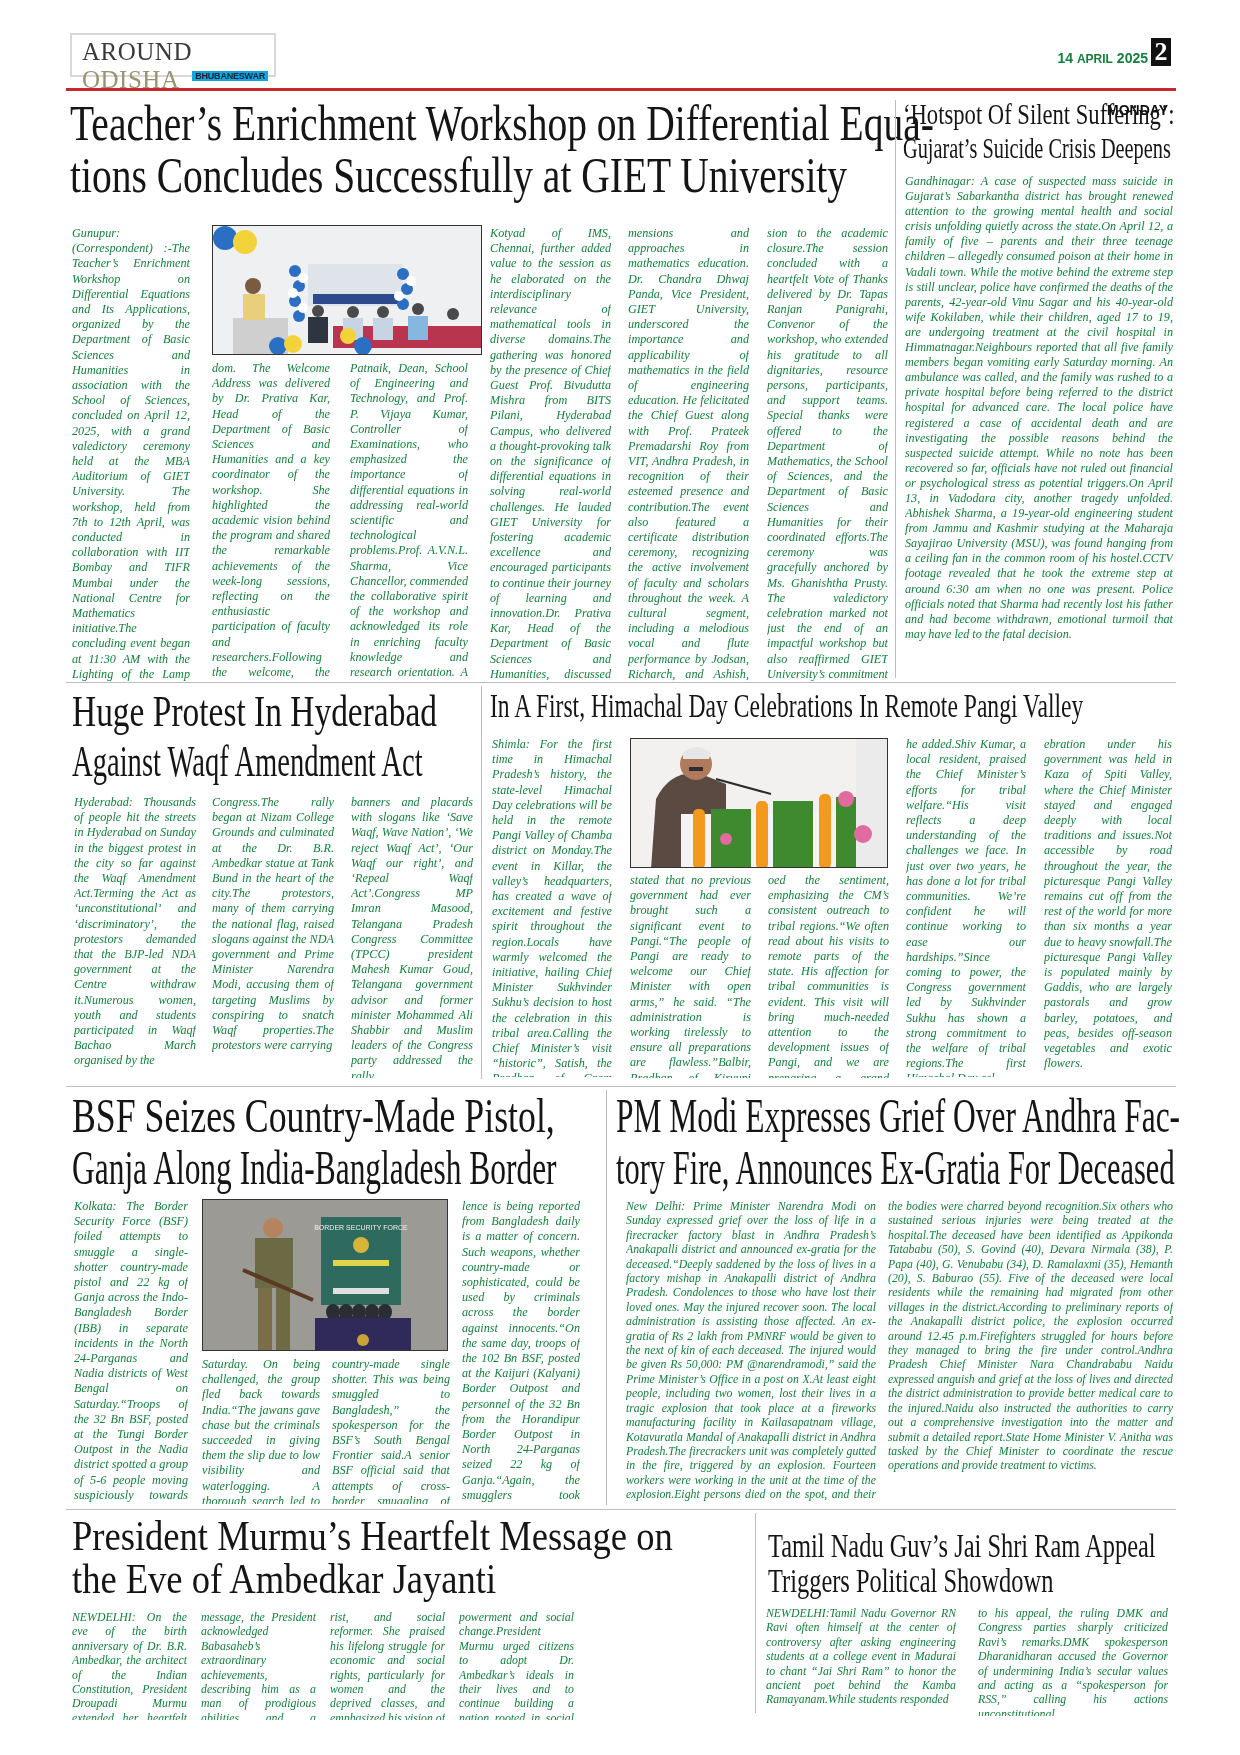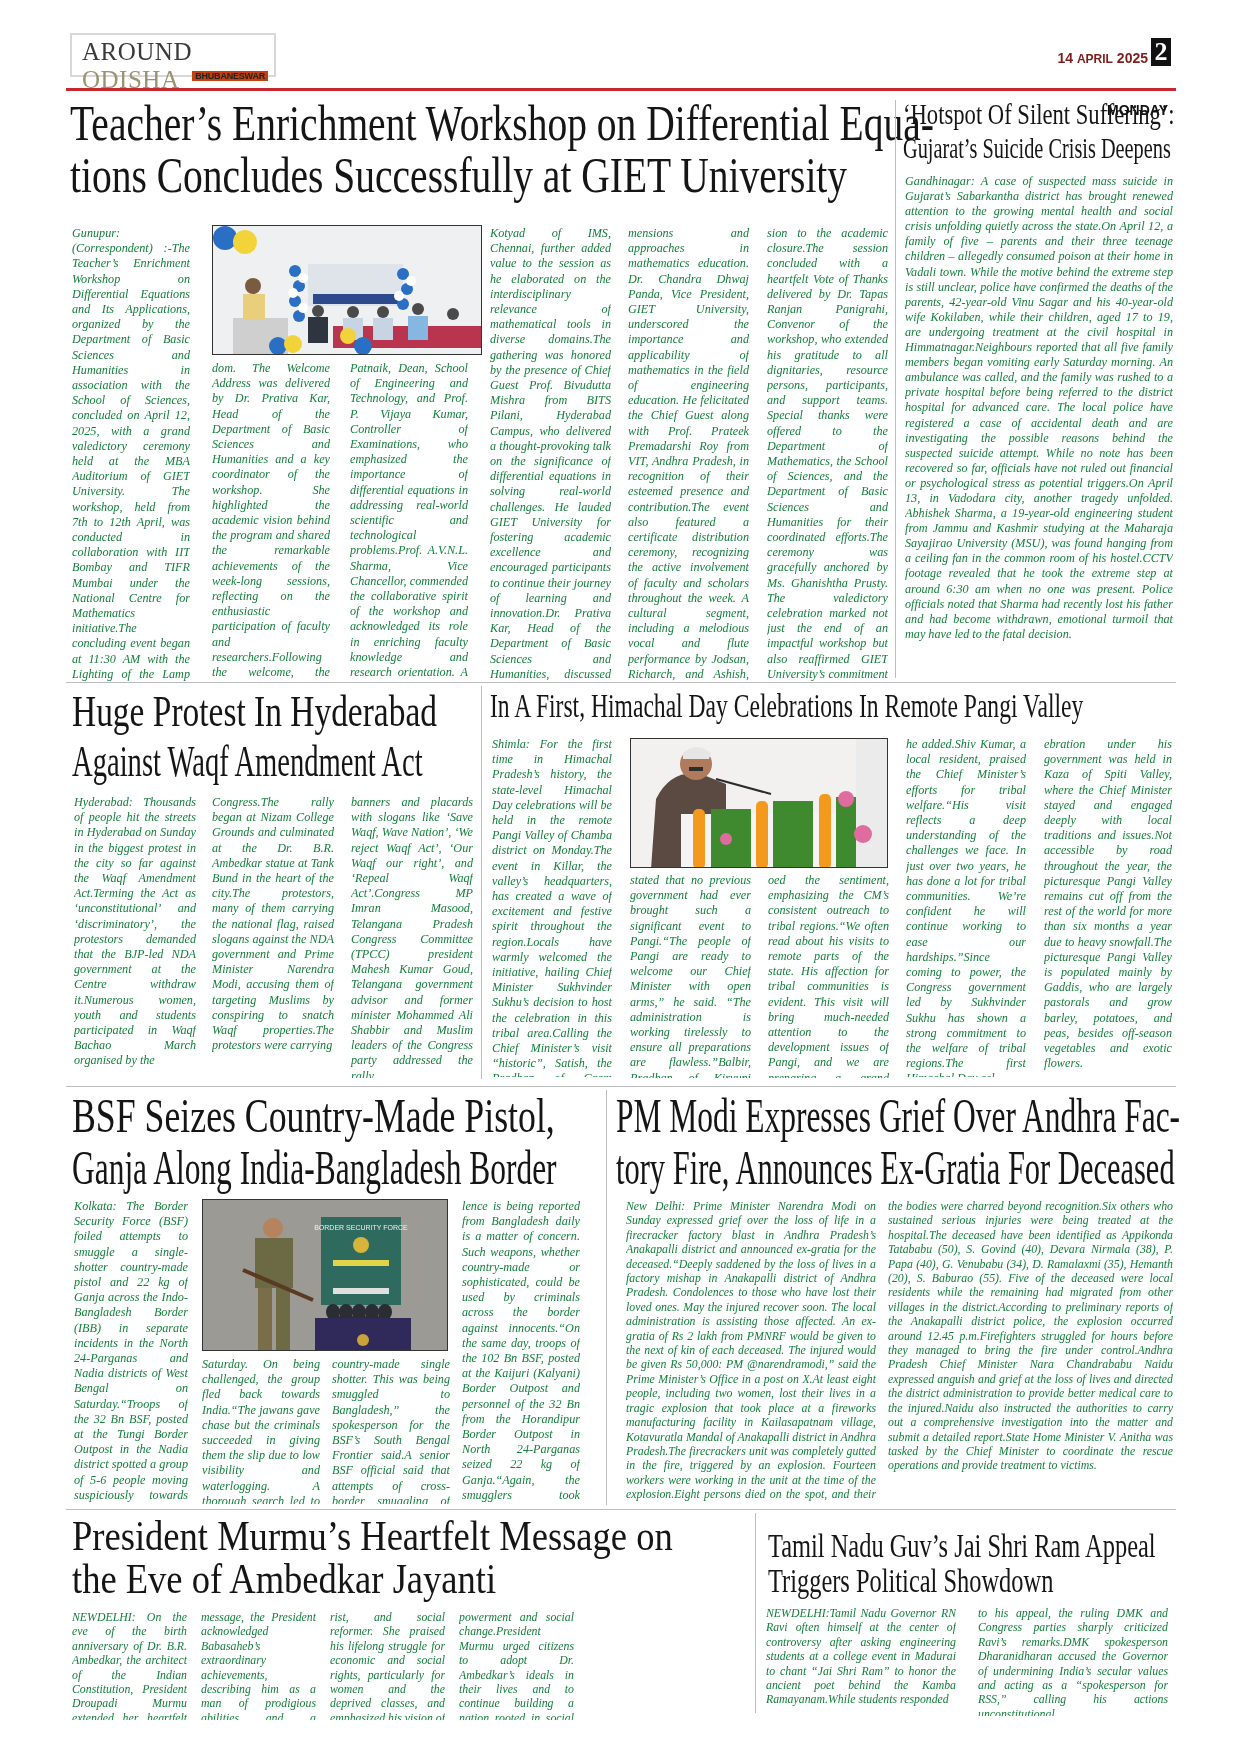--- a/index.html
+++ b/index.html
@@ -5,22 +5,22 @@
   * { box-sizing: border-box; margin: 0; padding: 0; }
   html, body { width: 1240px; height: 1755px; background: #ffffff; overflow: hidden; }
   body { position: relative; font-family: "Liberation Serif", "DejaVu Serif", serif; color: #1a1a1a; }
 
   .abs { position: absolute; }
 
   
   .masthead-logo { left: 70px; top: 33px; width: 206px; height: 44px; border: 2px solid #d8d8d8; background: #fff; }
   .logo-around { position: absolute; left: 10px; top: 3px; font-family: "Liberation Serif", serif; font-size: 25px; color: #3a3a3a; letter-spacing: 0.5px; }
   .logo-odisha { color: #9a9270; }
-  .logo-city { position: absolute; right: 6px; bottom: -6px; font-family: "Liberation Sans", sans-serif; font-weight: bold; font-size: 9px; background: #c2410c; padding: 0 3px; color: #222; letter-spacing: -0.2px; }
-  .date-line { right: 92px; top: 50px; font-family: "Liberation Sans", sans-serif; font-weight: bold; font-size: 14px; color: #7f1d1d; }
+  .logo-city { position: absolute; right: 6px; bottom: -6px; font-family: "Liberation Sans", sans-serif; font-weight: bold; font-size: 9px; background: #0ea5e9; padding: 0 3px; color: #222; letter-spacing: -0.2px; }
+  .date-line { right: 92px; top: 50px; font-family: "Liberation Sans", sans-serif; font-weight: bold; font-size: 14px; color: #15803d; }
   .date-line .mon { font-size: 12px; }
   .page-num { left: 1151px; top: 38px; width: 20px; height: 28px; background: #111; color: #fff; font-family: "Liberation Serif", serif; font-weight: bold; font-size: 26px; text-align: center; line-height: 28px; }
   .weekday { right: 72px; top: 70px; font-family: "Liberation Sans", sans-serif; font-weight: bold; font-size: 14px; color: #111; margin-top: 32px; }
   .red-rule { left: 66px; top: 88px; width: 1110px; height: 3px; background: #c6282e; }
 
   
   .hl { font-family: "Liberation Serif", serif; color: #151515; transform-origin: left top; white-space: nowrap; line-height: 1; }
 
   
   .col { font-size: 12.6px; line-height: 15.2px; text-align: justify; hyphens: auto; color: #15803d; overflow: hidden; font-style: italic; }

